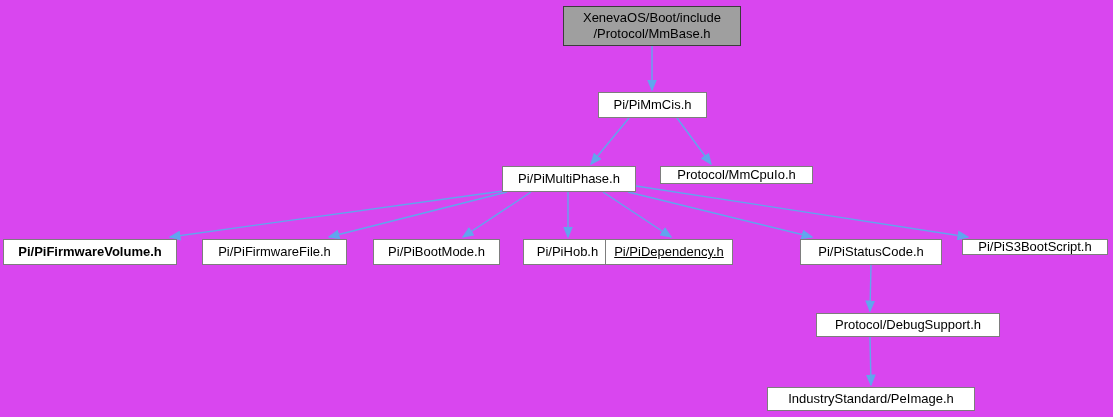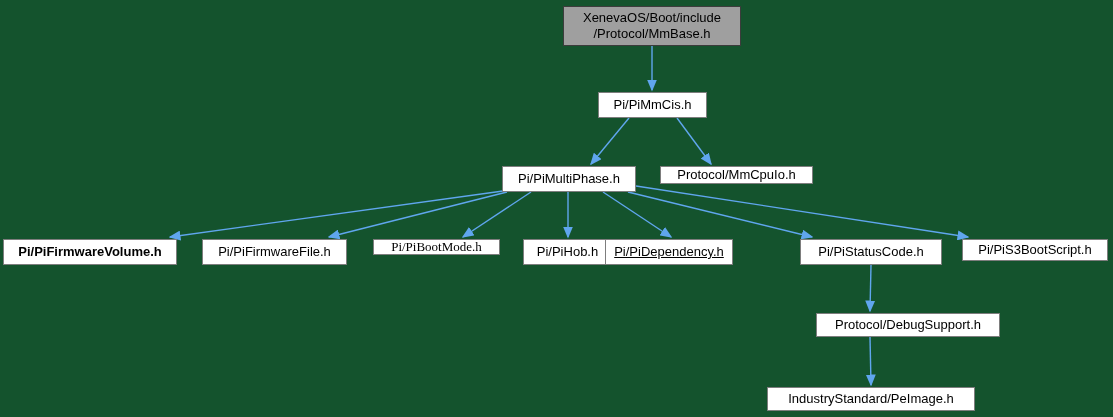--- a/index.html
+++ b/index.html
@@ -4,21 +4,21 @@
 <style>
   html, body {
     margin: 0;
     padding: 0;
     background: #000000;
   }
   .canvas {
     position: relative;
     width: 1113px;
     height: 417px;
-    background: #14532d;
+    background: #d946ef;
     overflow: hidden;
     font-family: "Liberation Sans", "DejaVu Sans", sans-serif;
   }
   #edge-layer {
     position: absolute;
     left: 0; top: 0;
     width: 1113px;
     height: 417px;
     pointer-events: none;
   }
@@ -69,21 +69,21 @@
       </g>
   </svg>
   <div id="node-layer">
       <div class="node root" style="left: 563px; top: 6px; width: 178px; height: 40px;">XenevaOS/Boot/include
 /Protocol/MmBase.h</div>
       <div class="node" style="left: 598px; top: 92px; width: 109px; height: 26px;">Pi/PiMmCis.h</div>
       <div class="node" style="left: 502px; top: 166px; width: 134px; height: 26px;">Pi/PiMultiPhase.h</div>
       <div class="node" style="left: 660px; top: 166px; width: 153px; height: 18px;">Protocol/MmCpuIo.h</div>
       <div class="node" style="left: 3px; top: 239px; width: 174px; height: 26px; font-weight: bold;">Pi/PiFirmwareVolume.h</div>
       <div class="node" style="left: 202px; top: 239px; width: 145px; height: 26px;">Pi/PiFirmwareFile.h</div>
-      <div class="node" style="left: 373px; top: 239px; width: 127px; height: 16px; font-family: Liberation Serif, serif;">Pi/PiBootMode.h</div>
+      <div class="node" style="left: 373px; top: 239px; width: 127px; height: 26px;">Pi/PiBootMode.h</div>
       <div class="node" style="left: 523px; top: 239px; width: 89px; height: 26px;">Pi/PiHob.h</div>
       <div class="node" style="left: 605px; top: 239px; width: 128px; height: 26px; text-decoration: underline;">Pi/PiDependency.h</div>
       <div class="node" style="left: 800px; top: 239px; width: 142px; height: 26px;">Pi/PiStatusCode.h</div>
-      <div class="node" style="left: 962px; top: 239px; width: 146px; height: 22px;">Pi/PiS3BootScript.h</div>
+      <div class="node" style="left: 962px; top: 239px; width: 146px; height: 16px;">Pi/PiS3BootScript.h</div>
       <div class="node" style="left: 816px; top: 313px; width: 184px; height: 24px;">Protocol/DebugSupport.h</div>
       <div class="node" style="left: 767px; top: 387px; width: 208px; height: 24px;">IndustryStandard/PeImage.h</div>
     </div>
 </div>
 
 </body></html>

